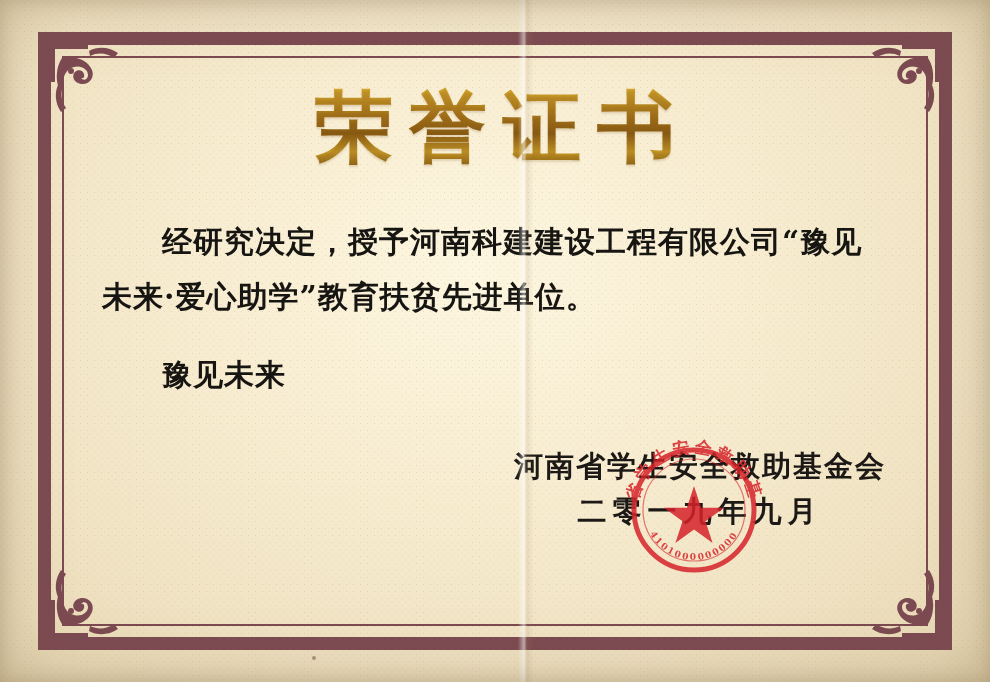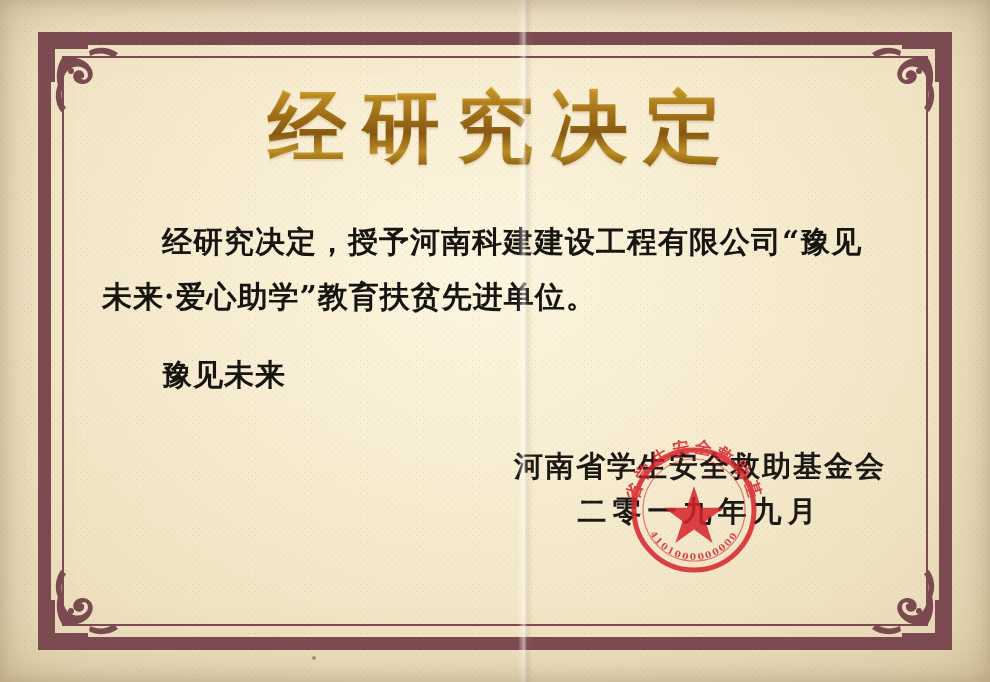--- a/index.html
+++ b/index.html
@@ -221,21 +221,21 @@
         <path d="M18 20 c14 -3 26 2 30 12 c3 8 -3 15 -11 14 c-7 -1 -10 -8 -6 -12 c3 -3 8 -2 9 2 c1 3 -1 5 -3 4 c2 3 7 2 7 -3 c0 -6 -7 -10 -14 -8 c-8 2 -12 10 -10 18 l-6 1 c-3 -12 0 -22 4 -28 z"></path>
         <path d="M20 46 c-4 8 -3 17 2 24 l-5 4 c-6 -9 -7 -20 -2 -29 z"></path>
         <path d="M46 18 c8 -4 17 -3 24 2 l4 -5 c-9 -6 -20 -7 -29 -2 z"></path>
         <circle cx="27" cy="33" r="3"></circle>
       </g>
     </svg>
   </div>
 
   <div id="content">
 
-    <div id="title">经研究决定</div>
+    <div id="title">荣誉证书</div>
 
     <div id="body-text">
       <p class="para">经研究决定，授予河南科建建设工程有限公司“豫见未来·爱心助学”教育扶贫先进单位。</p>
       <p class="para" id="closing-line">豫见未来</p>
     </div>
 
     <div id="signature-block">
       <div id="org-name">河南省学生安全救助基金会</div>
       <div id="date-line">二零一九年九月</div>
     </div>

